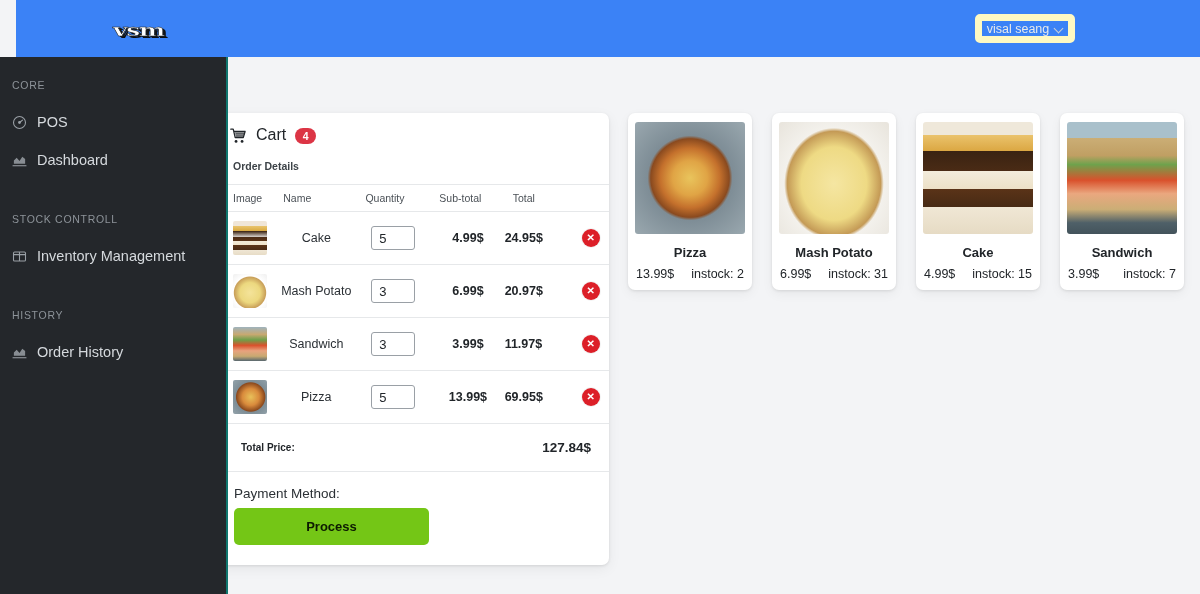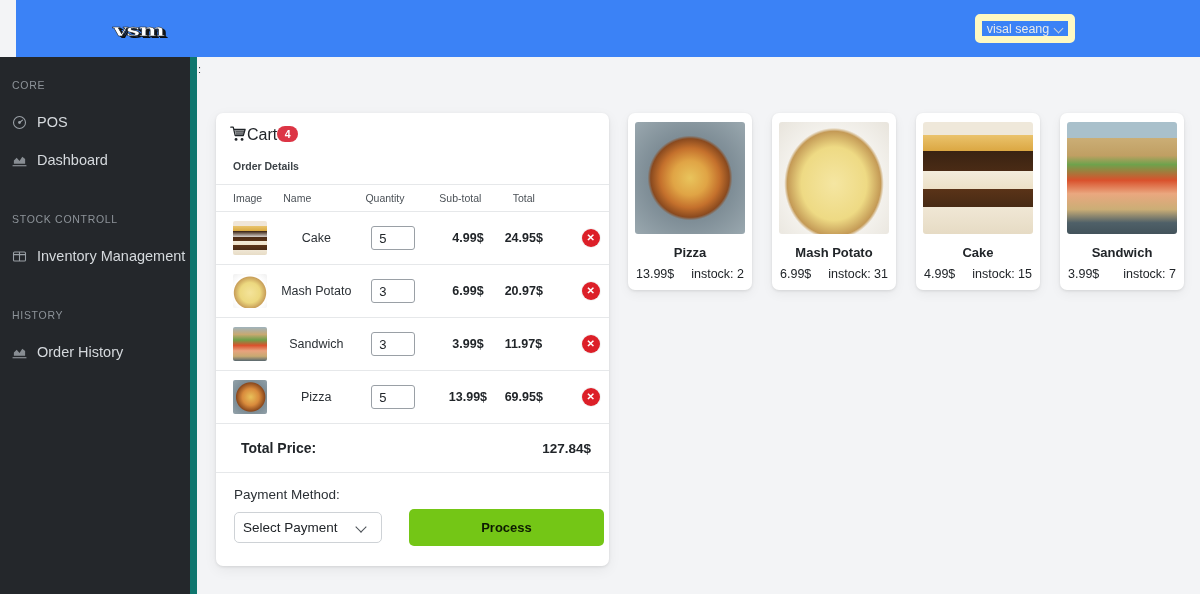--- a/index.html
+++ b/index.html
@@ -46,23 +46,23 @@
     content: ""; position: absolute; left: 0; top: 0;
     width: 6px; height: 6px;
     border-right: 1.4px solid #cdd1d5;
     border-bottom: 1.4px solid #cdd1d5;
     transform: rotate(45deg);
   }
 
   
   .sidebar {
     position: absolute; left: 0; top: 57px;
-    width: 197px; height: 537px;
+    width: 228px; height: 537px;
     background: #24272b;
-    border-right: 7px solid #0f766e;
+    border-right: 2px solid #0f766e;
     z-index: 20;
     padding-top: 22px;
   }
   .nav-section {
     color: #8d9399;
     font-size: 10.5px;
     letter-spacing: 0.7px;
     padding: 0 0 0 12px;
     margin-bottom: 14px;
     font-weight: 400;
@@ -98,21 +98,21 @@
   
   .cart-card {
     position: absolute; left: 19px; top: 56px;
     width: 393px;
     background: #ffffff;
     border-radius: 7px;
     box-shadow: 0 1px 3px rgba(0,0,0,0.10), 0 4px 14px rgba(0,0,0,0.06);
     overflow: hidden;
   }
   .cart-head { padding: 13px 14px 0 14px; }
-  .cart-title-row { display: flex; align-items: flex-start; gap: 0; }
+  .cart-title-row { display: flex; align-items: flex-end; gap: 9px; }
   .cart-ico { width: 17px; height: 16px; color: #212529; }
   .cart-title { font-size: 16px; color: #212529; }
   .cart-badge {
     background: #dc3545; color: #fff;
     font-size: 10.5px; font-weight: 700;
     border-radius: 9px;
     min-width: 21px; height: 16px;
     display: flex; align-items: center; justify-content: center;
     padding: 0 6px;
   }
@@ -170,21 +170,21 @@
     color: #fff; font-size: 10px; font-weight: 700;
     line-height: 1; cursor: pointer;
     display: inline-flex; align-items: center; justify-content: center;
     box-shadow: 0 0 0 1px rgba(0,0,0,0.05);
   }
   .total-row {
     display: flex; justify-content: space-between; align-items: center;
     padding: 16px 18px 16px 25px;
     border-bottom: 1px solid #e6e8ea;
   }
-  .total-label { font-size: 14px; font-weight: 700; color: #212529; }
+  .total-label { font-size: 10px; font-weight: 700; color: #212529; }
   .total-value { font-size: 13.5px; font-weight: 700; color: #212529; }
   .pay-area { padding: 14px 4px 20px 18px; }
   .pay-label { font-size: 13.5px; color: #2b3035; margin-bottom: 7px; }
   .pay-row { display: flex; align-items: center; gap: 27px; }
   .pay-select {
     width: 148px; height: 31px;
     border: 1px solid #ced2d6; border-radius: 5px;
     background: #fff; font-size: 13.5px; color: #212529;
     font-family: "Liberation Sans", sans-serif;
     padding: 0 8px;
@@ -415,26 +415,20 @@
     </table>
 
     <div class="total-row">
       <span class="total-label">Total Price:</span>
       <span class="total-value">127.84$</span>
     </div>
 
     <div class="pay-area">
       <div class="pay-label">Payment Method:</div>
       <div class="pay-row">
-        <span class="select-wrap">
-          <select class="pay-select">
-            <option>Select Payment</option>
-          </select>
-          <span class="chev2"></span>
-        </span>
         <button class="process-btn">Process</button>
       </div>
     </div>
   </section>
 
   <section class="product-grid">
 
     <article class="prod-card">
       <div class="prod-img" style="background-image:
         radial-gradient(circle at 50% 50%, #e9c45c 0%, #e0a445 22%, #c4702c 38%, #8a4a1f 50%, #7e8d96 54%, #9aa8af 100%)"></div>

